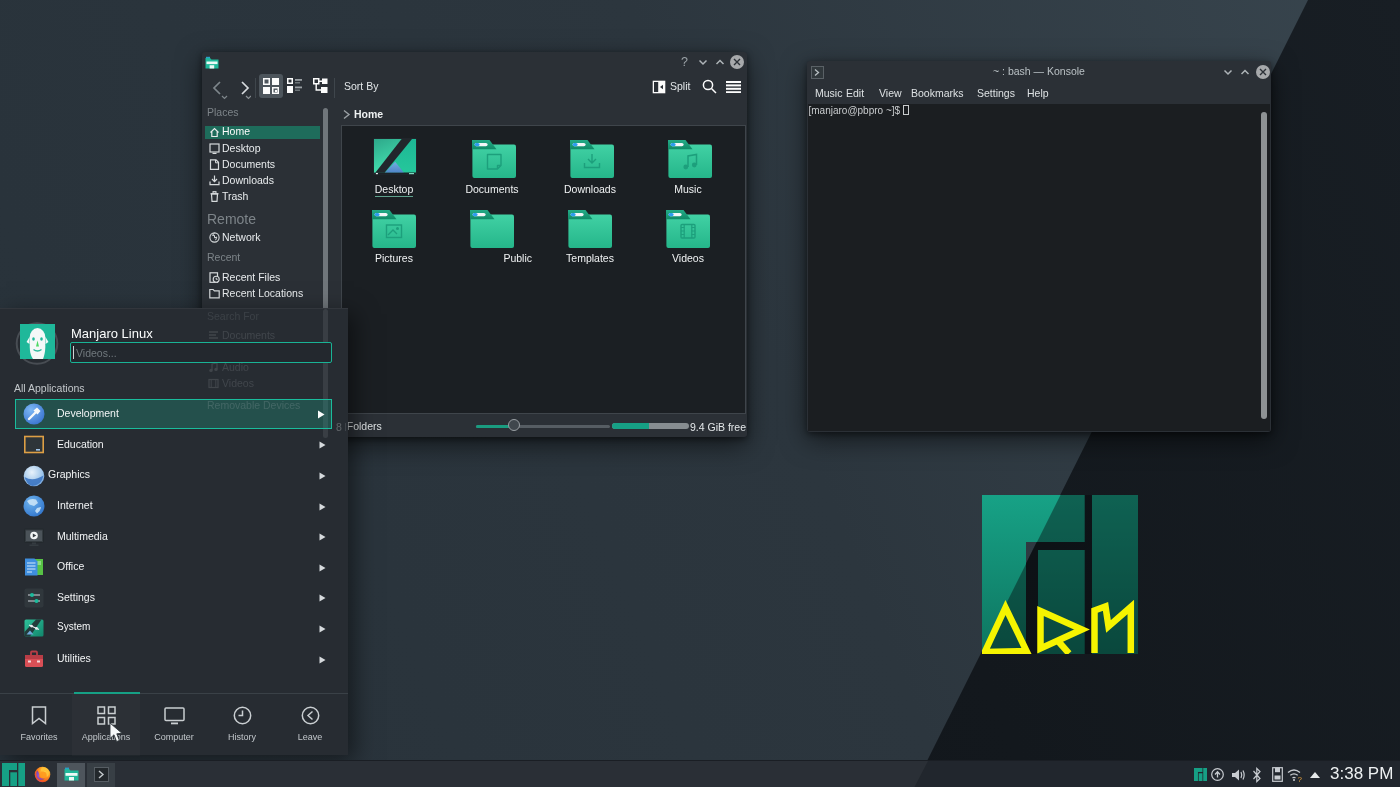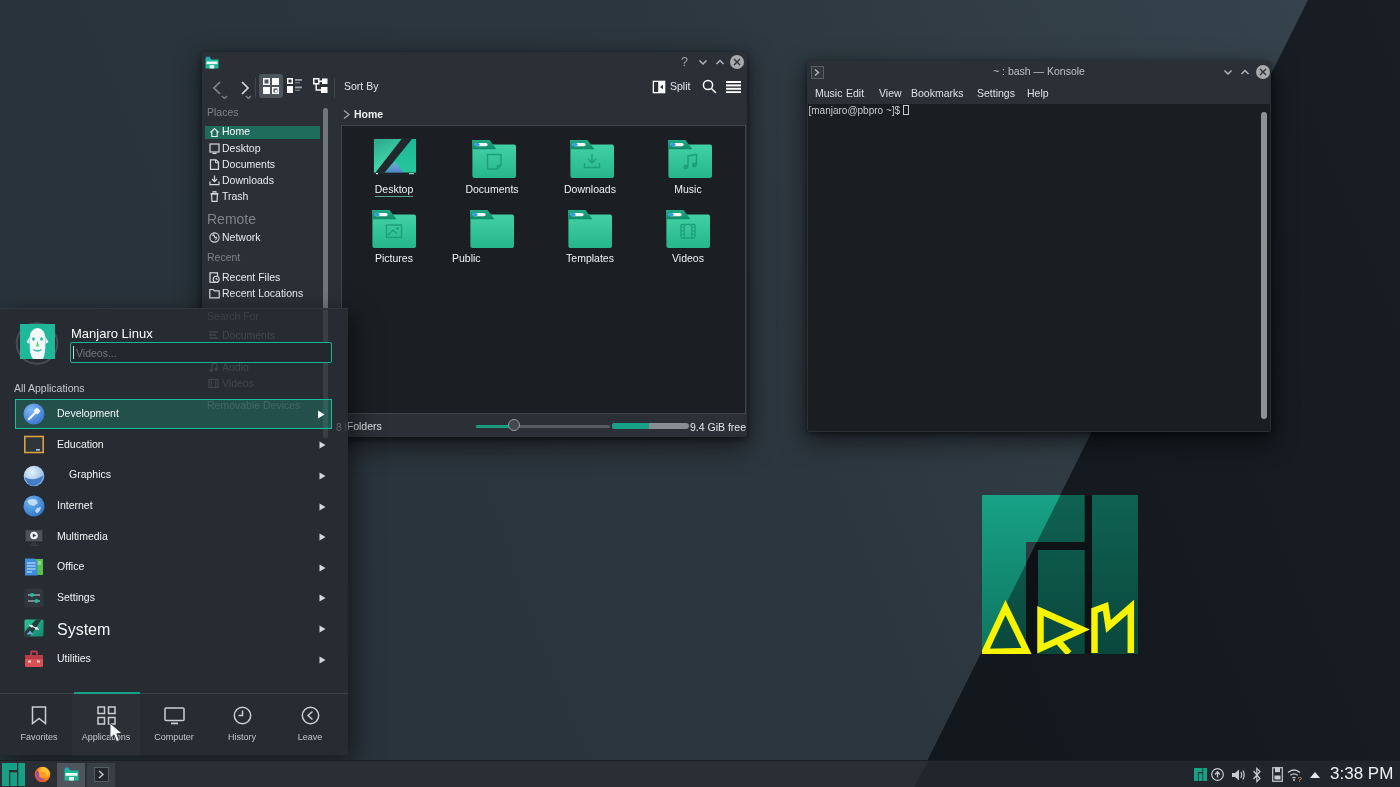--- a/index.html
+++ b/index.html
@@ -239,21 +239,21 @@
 <svg class="a" style="left:366px;top:157.5px" width="44" height="38" viewBox="0 0 44 38">
  <use href="#folderbase"></use>
 </svg>
 <svg class="a" style="left:464px;top:157.5px" width="44" height="38" viewBox="0 0 44 38">
  <use href="#folderbase"></use>
  <rect x="15" y="14.5" width="14" height="13.5" rx="1" stroke="#1d9f7c" stroke-width="1.4" fill="none"></rect>
  <path d="M18.2 14.5 V28 M25.8 14.5 V28" stroke="#1d9f7c" stroke-width="1.2"></path>
  <path d="M15 17.5 H18.2 M15 21 H18.2 M15 24.5 H18.2 M25.8 17.5 H29 M25.8 21 H29 M25.8 24.5 H29" stroke="#1d9f7c" stroke-width="1"></path>
 </svg>
 <div class="a" style="left:152px;top:200px;width:80px;text-align:center;color:#f0f2f3;font-size:10.5px">Pictures</div>
-<div class="a" style="left:250px;top:200px;width:80px;text-align:left;color:#f0f2f3;font-size:10.5px">Public</div>
+<div class="a" style="left:250px;top:200px;width:80px;text-align:right;color:#f0f2f3;font-size:10.5px">Public</div>
 <div class="a" style="left:348px;top:200px;width:80px;text-align:center;color:#f0f2f3;font-size:10.5px">Templates</div>
 <div class="a" style="left:446px;top:200px;width:80px;text-align:center;color:#f0f2f3;font-size:10.5px">Videos</div>
 
 <div class="a" style="left:136px;top:368px;color:#dfe3e5;font-size:10.5px">8 Folders</div>
 <div class="a" style="left:274px;top:372.5px;width:134px;height:3px;background:#565d63;border-radius:1.5px"></div>
 <div class="a" style="left:274px;top:372.5px;width:36px;height:3px;background:#1a9c80;border-radius:1.5px"></div>
 <div class="a" style="left:306px;top:367px;width:12px;height:12px;border-radius:50%;background:#40474d;border:1.5px solid #989ea2;box-sizing:border-box"></div>
 <div class="a" style="left:410px;top:371px;width:77px;height:6px;background:#878d91;border-radius:3px"></div>
 <div class="a" style="left:410px;top:371px;width:37px;height:6px;background:#16a085;border-radius:3px 0 0 3px"></div>
 <div class="a" style="left:488px;top:369px;color:#e3e7e9;font-size:10.5px;white-space:nowrap">9.4 GiB free</div>
@@ -360,21 +360,21 @@
  <defs>
         <radialGradient id="gfx" cx="0.4" cy="0.32" r="0.95">
           <stop offset="0" stop-color="#e8f2fb"></stop>
           <stop offset="0.55" stop-color="#9cc4ea"></stop>
           <stop offset="1" stop-color="#3c76c2"></stop>
         </radialGradient>
       </defs>
  <circle cx="11" cy="11" r="10.3" fill="url(#gfx)"></circle>
  <path d="M1.5 12 Q10 17 20.5 10.5 Q18.5 20 9.5 21 Q3.5 19.5 1.5 12 Z" fill="#3c76c2" opacity="0.9"></path>
 </svg>
-<div class="a" style="left:69px;top:159.4px;color:#f2f4f5;font-size:10.5px">Graphics</div>
+<div class="a" style="left:48px;top:159.4px;color:#f2f4f5;font-size:10.5px">Graphics</div>
 <svg class="a" style="left:318.5px;top:162.9px" width="7" height="8" viewBox="0 0 7 8">
       <polygon points="0.5,0.5 6.5,4 0.5,7.5" fill="#d6dadd"></polygon>
     </svg>
 
 <svg class="a" style="left:23px;top:186px" width="22" height="22" viewBox="0 0 22 22">
  <defs>
         <radialGradient id="net" cx="0.35" cy="0.3" r="0.95">
           <stop offset="0" stop-color="#6db3ee"></stop>
           <stop offset="1" stop-color="#2467c4"></stop>
         </radialGradient>
@@ -429,21 +429,21 @@
           <stop offset="1" stop-color="#12866c"></stop>
         </linearGradient>
       </defs>
  <rect x="1.5" y="2.5" width="19" height="17" rx="1.5" fill="url(#sys)"></rect>
  <polygon points="13,2.5 18.5,2.5 7,19.5 1.5,19.5 1.5,15" fill="#23292e" opacity="0.85"></polygon>
  <path d="M6 8 L16 12.5" stroke="#e8eef0" stroke-width="1.3"></path>
  <circle cx="8.5" cy="9.1" r="1.4" fill="#e8eef0"></circle>
  <circle cx="13.5" cy="11.4" r="1.4" fill="#e8eef0"></circle>
  <polygon points="7,13.5 10.5,17.5 3.5,17.5" fill="#6fa8dc"></polygon>
 </svg>
-<div class="a" style="left:57px;top:312.4px;color:#f2f4f5;font-size:16px">System</div>
+<div class="a" style="left:57px;top:312.4px;color:#f2f4f5;font-size:10px">System</div>
 <svg class="a" style="left:318.5px;top:315.9px" width="7" height="8" viewBox="0 0 7 8">
       <polygon points="0.5,0.5 6.5,4 0.5,7.5" fill="#d6dadd"></polygon>
     </svg>
 
 <svg class="a" style="left:23px;top:339px" width="22" height="22" viewBox="0 0 22 22">
  <rect x="2" y="7" width="18" height="12" rx="1.5" fill="#d94f56"></rect>
  <rect x="2" y="7" width="18" height="4" fill="#b83d46"></rect>
  <path d="M8 7 V4.5 Q8 3.5 9 3.5 H13 Q14 3.5 14 4.5 V7" stroke="#b83d46" stroke-width="1.8" fill="none"></path>
  <rect x="5" y="12.5" width="3" height="2" fill="#f3d9da"></rect>
  <rect x="14" y="12.5" width="3" height="2" fill="#f3d9da"></rect>

